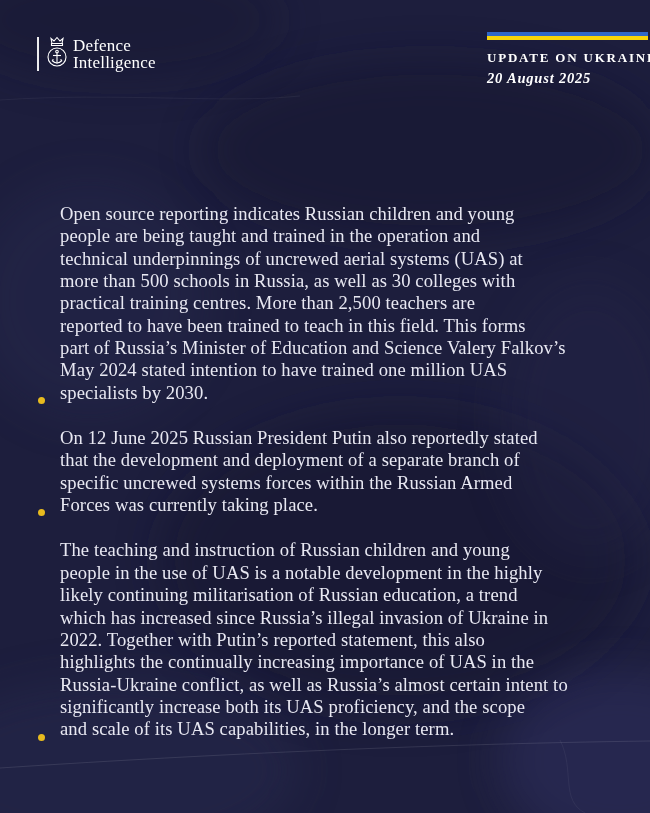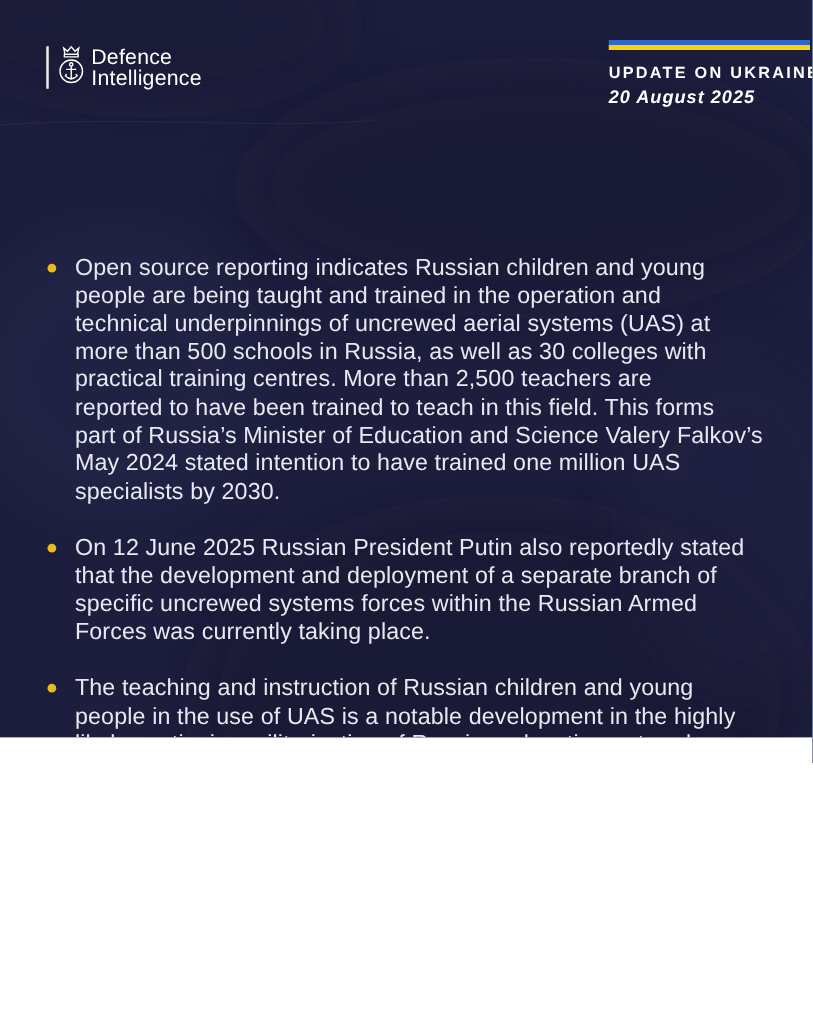--- a/index.html
+++ b/index.html
@@ -1,21 +1,21 @@
 <!DOCTYPE html>
 <html><head>
 <meta charset="utf-8">
 <style>
   * { margin:0; padding:0; box-sizing:border-box; }
   html,body { width:650px; }
   body { font-family:"Liberation Sans", sans-serif; }
 
   .page {
-    position:relative; width:650px; height:590px;
-    background:#3b82f6; overflow:hidden;
+    position:relative; width:650px; height:813px;
+    background:#ef4444; overflow:hidden;font-family:Liberation Serif, serif;
   }
   .map-bg { position:absolute; inset:0; width:650px; height:813px; display:block; }
 
   
   .logo { position:absolute; left:0; top:0; }
   .logo-bar {
     position:absolute; left:37px; top:37px; width:2px; height:34px;
     background:rgba(255,255,255,0.92);
   }
   .crest { position:absolute; left:46px; top:36px; width:22px; height:34px; }
@@ -50,21 +50,21 @@
   }
   .banner span {
     margin-left:37px; color:#14152e; font-size:24px; font-weight:700;
     letter-spacing:2.4px; white-space:nowrap;
   }
 
   
   .bullets {
     position:absolute; left:38px; top:203px; width:585px; list-style:none;
   }
-  .bullet { display:flex; margin-bottom:23px; }
+  .bullet { display:flex; margin-bottom:23px;align-items:flex-end; }
   .dot {
     flex:none; width:7px; height:7px; border-radius:50%;
     background:#e8bb1e; margin-top:8px;
   }
   .bullet-text {
     margin-left:15px; width:575px;
     color:#e8e8f2; font-size:18.6px; line-height:22.35px; font-weight:400;
     white-space:pre-line; letter-spacing:0.1px;
   }
 </style>

